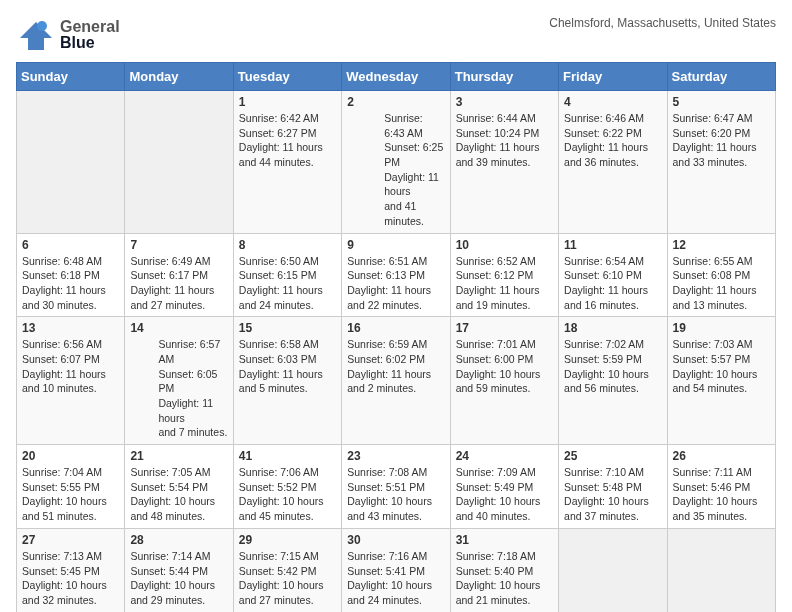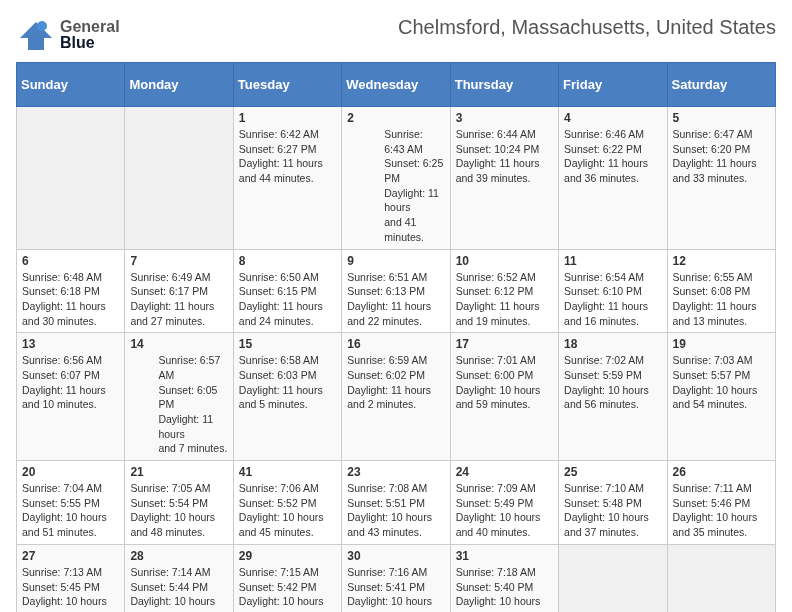--- a/index.html
+++ b/index.html
@@ -18,32 +18,32 @@
     }
     .title-area {
       text-align: right;
     }
     .month-title {
       font-size: 32px;
       font-weight: bold;
       color: #333;
     }
     .location {
-      font-size: 20px;
+      font-size: 12px;
       color: #555;
     }
     .calendar {
       width: 100%;
       border-collapse: collapse;
       table-layout: fixed;
     }
     .calendar th {
       background: #4a7fc1;
       color: #fff;
-      padding: 14px 4px;
+      padding: 6px 4px;
       font-size: 13px;
       font-weight: bold;
       border: 1px solid #3a6db1;
       text-align: left;
     }
     .calendar td {
       border: 1px solid #ccc;
       vertical-align: top;
       padding: 4px 5px;
       font-size: 11px;

